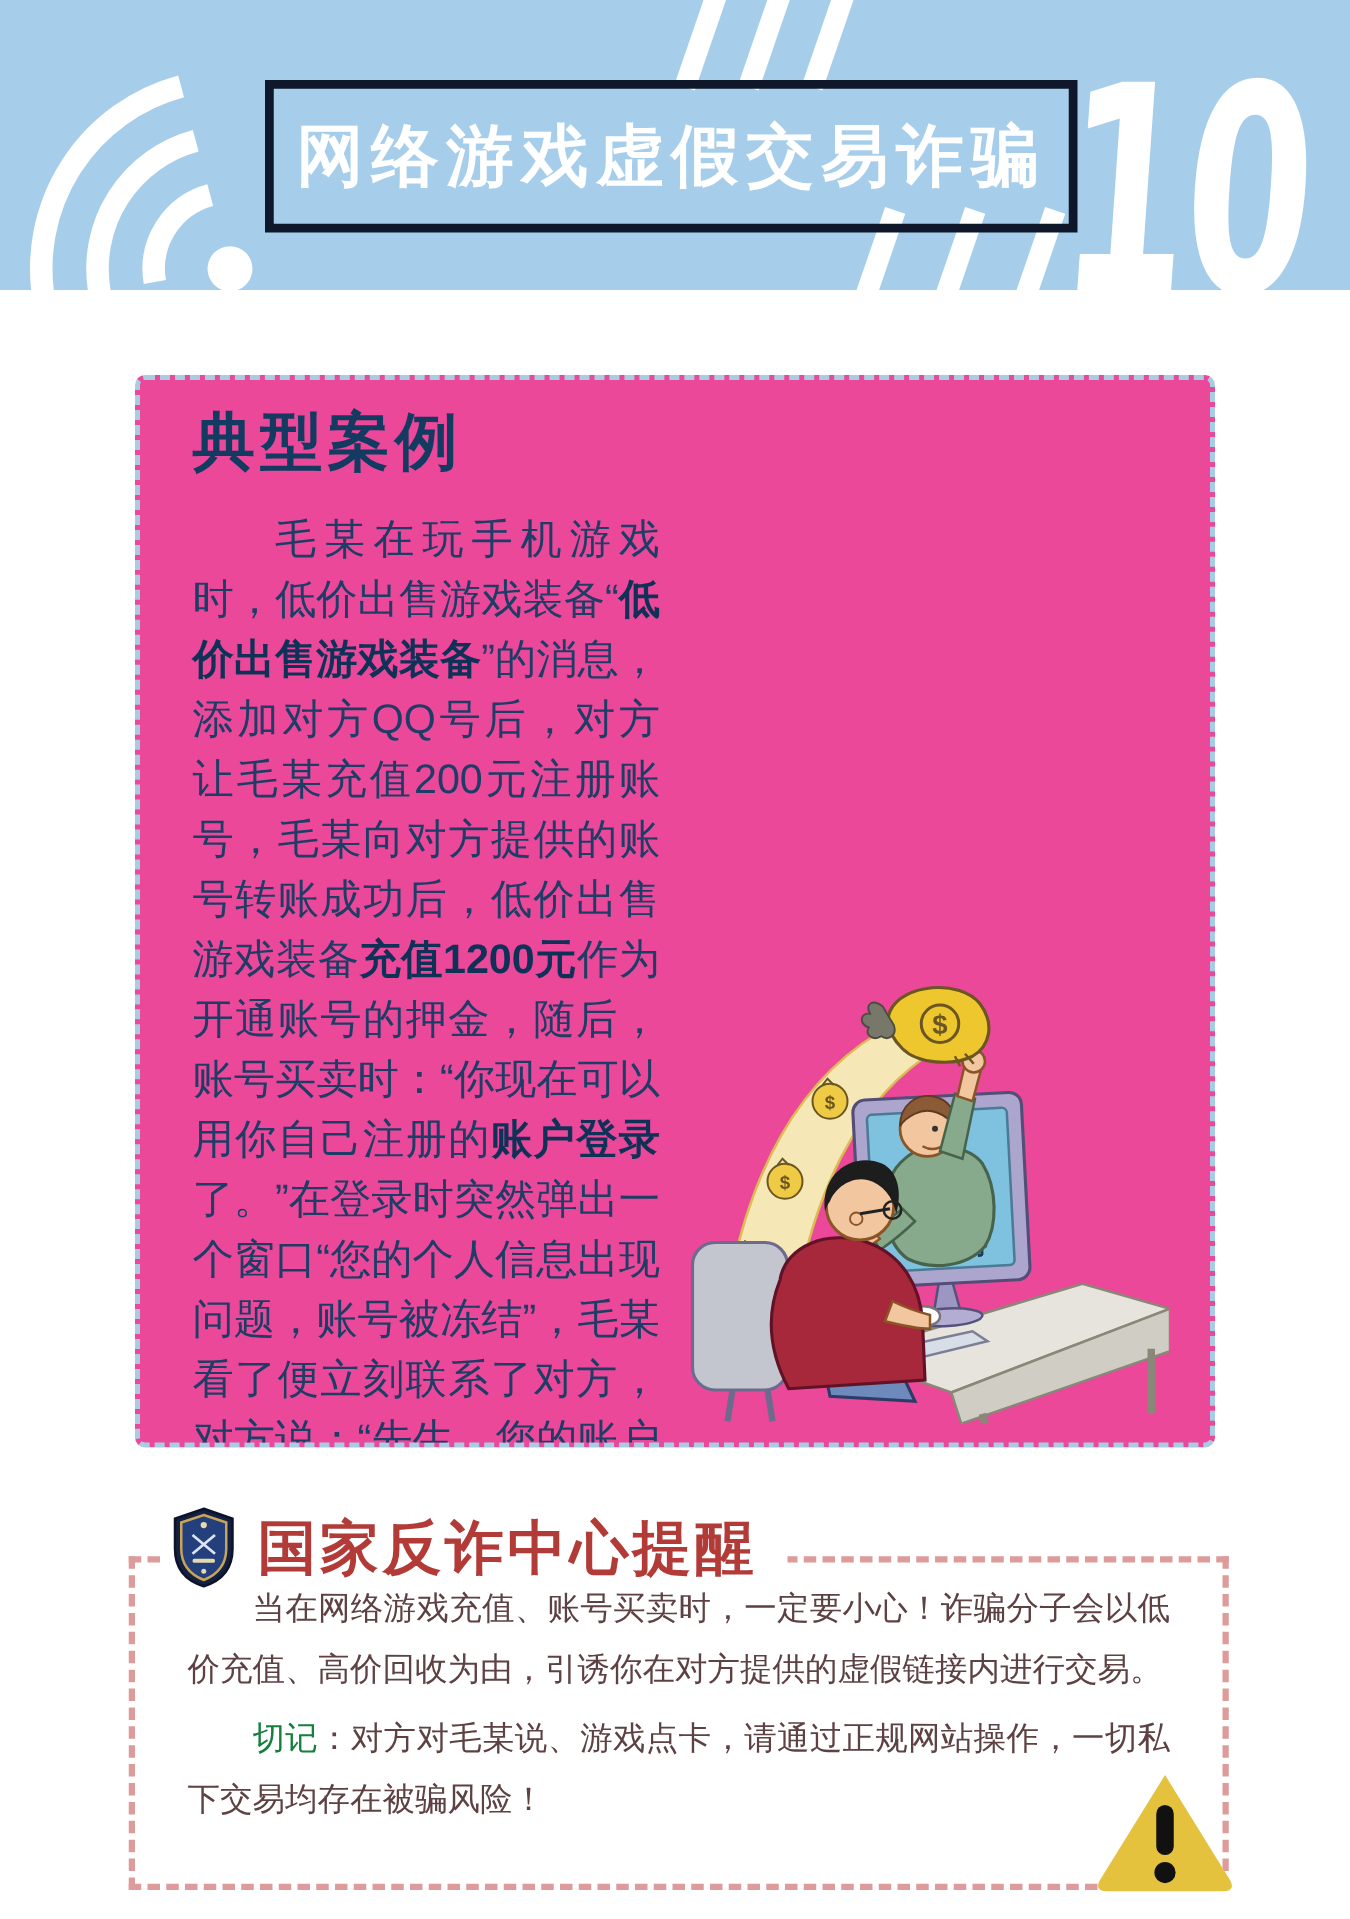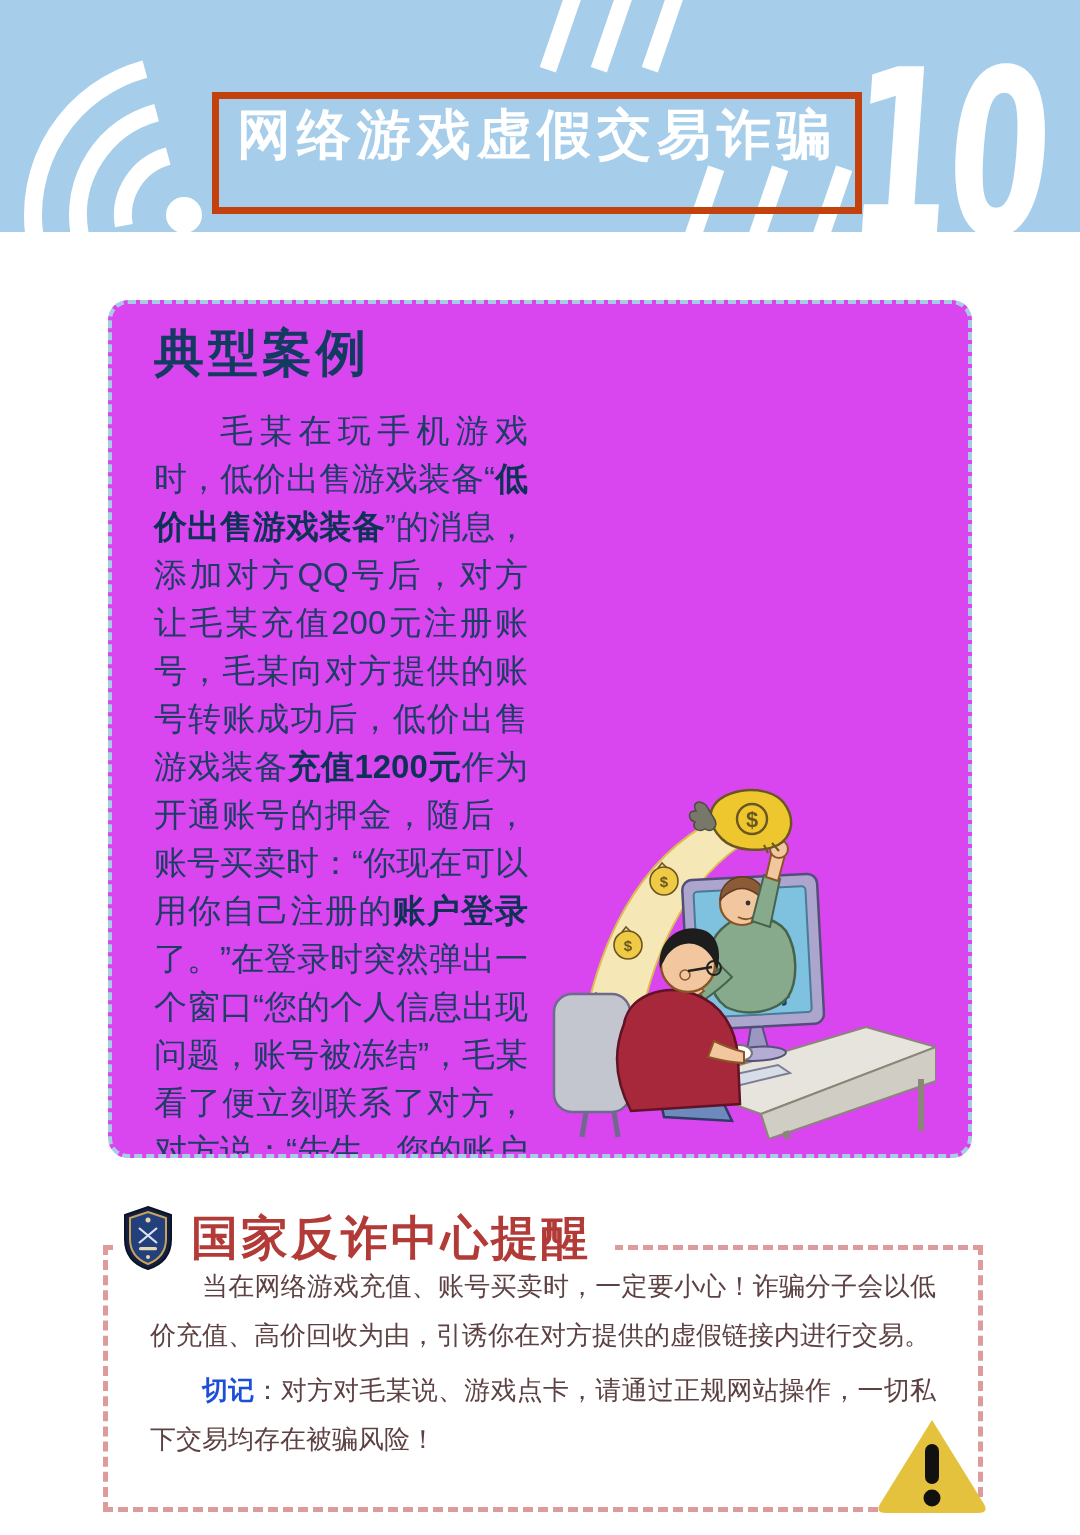--- a/index.html
+++ b/index.html
@@ -9,45 +9,45 @@
   
   .header{position:absolute;left:0;top:0;width:1080px;height:232px;background:#A6CEEA;overflow:hidden;}
   .wifi-svg{position:absolute;left:0;top:0;}
   .stripe{position:absolute;width:17px;height:84px;background:#ffffff;transform:rotate(19deg);}
   .stripe.s1{left:553px;top:-12px;}
   .stripe.s2{left:604px;top:-12px;}
   .stripe.s3{left:655px;top:-12px;}
   .stripe.b1{left:694px;top:166px;}
   .stripe.b2{left:758px;top:166px;}
   .stripe.b3{left:822px;top:166px;}
-  .title-box{position:absolute;left:212px;top:64px;width:650px;height:122px;border:7px solid #c2410c;
-             box-sizing:border-box;display:flex;align-items:flex-start;justify-content:center;margin-top:28px;}
+  .title-box{position:absolute;left:212px;top:64px;width:650px;height:122px;border:7px solid #0f172a;
+             box-sizing:border-box;display:flex;align-items:center;justify-content:center;}
   .title-box span{color:#ffffff;font-size:54px;font-weight:900;letter-spacing:6px;white-space:nowrap;}
   .page-number{position:absolute;left:858px;top:40px;color:#ffffff;font-size:230px;line-height:1;
                font-weight:900;font-family:"DejaVu Sans",sans-serif;
                transform:skewX(-4deg) scaleX(0.64);transform-origin:left top;letter-spacing:-6px;}
 
   
   .case-box{position:absolute;left:108px;top:300px;width:864px;height:858px;box-sizing:border-box;
-            background:#d946ef;border:4px dashed #A9CCE5;border-radius:20px;
+            background:#ec4899;border:4px dashed #A9CCE5;border-radius:8px;
             padding:14px 32px 0 42px;overflow:hidden;}
   .case-heading{font-size:50px;font-weight:900;color:#133A60;letter-spacing:4px;margin:2px 0 20px 0;}
   .case-para{font-size:33px;line-height:48px;color:#1D3D66;text-align:justify;text-indent:2em;margin:0;}
   .case-para .seg-bold{font-weight:900;color:#0F3158;}
   .illus{float:right;width:400px;height:360px;margin-top:372px;margin-left:8px;}
 
   
   .reminder-box{position:absolute;left:103px;top:1245px;width:880px;height:267px;box-sizing:border-box;
                 border:5px dashed #DD9B9B;z-index:1;}
-  .reminder-title-block{position:absolute;left:113px;top:1190px;height:96px;background:#ffffff;z-index:2;
+  .reminder-title-block{position:absolute;left:128px;top:1190px;height:96px;background:#ffffff;z-index:2;
                         display:flex;align-items:center;gap:16px;padding:0 24px 0 8px;}
   .reminder-heading{color:#B23B38;font-size:47px;font-weight:900;letter-spacing:3px;white-space:nowrap;}
   .reminder-text{position:absolute;left:150px;top:1262px;width:786px;z-index:2;}
   .reminder-para{font-size:26px;line-height:49px;color:#5E4243;text-align:justify;text-indent:2em;margin:0 0 6px 0;}
-  .reminder-para .seg-bold{font-weight:700;color:#1d4ed8;}
+  .reminder-para .seg-bold{font-weight:400;color:#15803d;}
   .warning-svg{position:absolute;left:872px;top:1412px;z-index:3;}
 </style>
 </head>
 <body>
 
 <div class="page">
 
   <div class="header">
     <svg class="wifi-svg" width="260" height="232" viewBox="0 0 260 232">
       <g fill="none" stroke="#ffffff" stroke-width="18">

